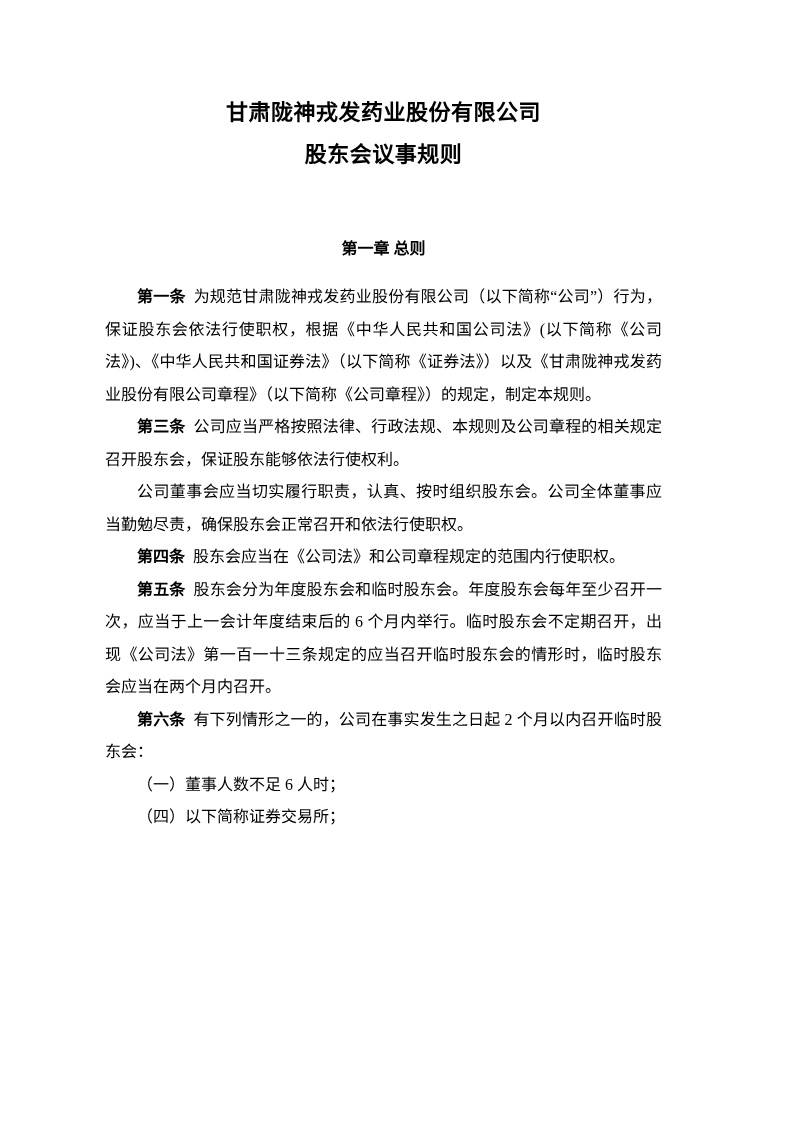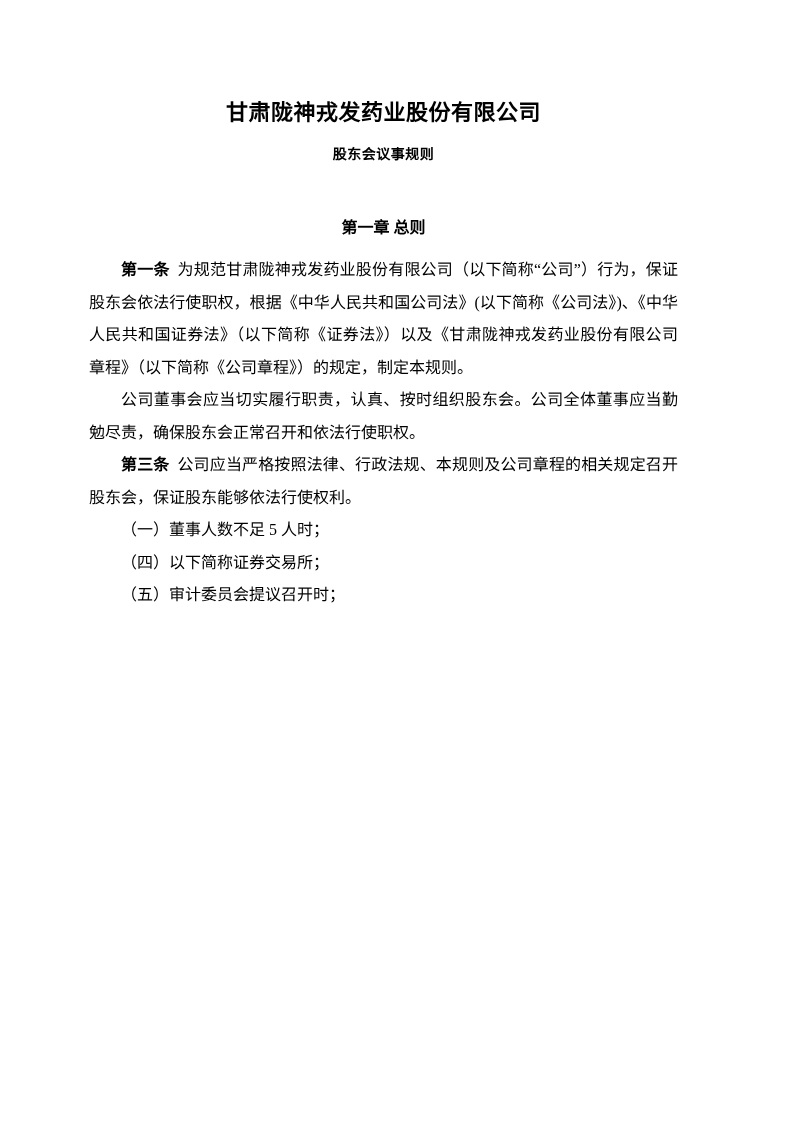--- a/index.html
+++ b/index.html
@@ -22,35 +22,35 @@
     background: #ffffff;
   }
   .doc-title {
     font-size: 22px;
     line-height: 42px;
     font-weight: bold;
     text-align: center;
     letter-spacing: 0.5px;
   }
   .doc-subtitle {
-    font-size: 14px;
+    font-size: 22px;
     line-height: 42px;
     font-weight: bold;
     text-align: center;
     letter-spacing: 0.5px;
   }
   .chapter-heading {
     font-size: 16px;
     line-height: 32px;
     font-weight: bold;
     text-align: center;
-    margin: 36px 0 10px 0;
+    margin: 57px 0 10px 0;
   }
   .body-text {
-    margin: 0;
+    margin: 16px;
   }
   p.para {
     margin: 0;
     font-size: 16px;
     line-height: 32.5px;
     text-align: justify;
     text-indent: 2em;
     word-break: break-all;
   }
   p.para .art-label {
@@ -70,30 +70,32 @@
   <div class="doc-title">甘肃陇神戎发药业股份有限公司</div>
   <div class="doc-subtitle">股东会议事规则</div>
 
   <div class="chapter-heading">第一章 总则</div>
 
   <div class="body-text">
 
     <p class="para"><span class="art-label">第一条</span><span>为规范甘肃陇神戎发药业股份有限公司（以下简称“公司”）行为，保证股东会依法行使职权，根据《中华人民共和国公司法》(以下简称《公司法》)、《中华人民共和国证券法》（以下简称《证券法》）以及《甘肃陇神戎发药业股份有限公司章程》（以下简称《公司章程》）的规定，制定本规则。</span></p>
 
 
+    <p class="para"><span class="art-label">第三条</span><span>公司应当严格按照法律、行政法规、本规则及公司章程的相关规定召开股东会，保证股东能够依法行使权利。</span></p>
+
     <p class="para"><span>公司董事会应当切实履行职责，认真、按时组织股东会。公司全体董事应当勤勉尽责，确保股东会正常召开和依法行使职权。</span></p>
 
-    <p class="para"><span class="art-label">第三条</span><span>公司应当严格按照法律、行政法规、本规则及公司章程的相关规定召开股东会，保证股东能够依法行使权利。</span></p>
+    <p class="para"><span class="art-label">第四条</span><span>股东会应当在《公司法》和公司章程规定的范围内行使职权。</span></p>
+
+    <p class="para"><span class="art-label">第五条</span><span>股东会分为年度股东会和临时股东会。年度股东会每年至少召开一次，应当于上一会计年度结束后的 6 个月内举行。临时股东会不定期召开，出现《公司法》第一百一十三条规定的应当召开临时股东会的情形时，临时股东会应当在两个月内召开。</span></p>
 
 
+    <p class="para"><span class="art-label">第六条</span><span>有下列情形之一的，公司在事实发生之日起 2 个月以内召开临时股东会：</span></p>
 
-
-
-    <p class="para"><span>（一）董事人数不足 5 人时；</span></p>
+    <p class="para"><span>（一）董事人数不足 6 人时；</span></p>
 
 
 
     <p class="para"><span>（四）以下简称证券交易所；</span></p>
 
-    <p class="para"><span>（五）审计委员会提议召开时；</span></p>
 
   </div>
 </div>
 
 </body></html>

